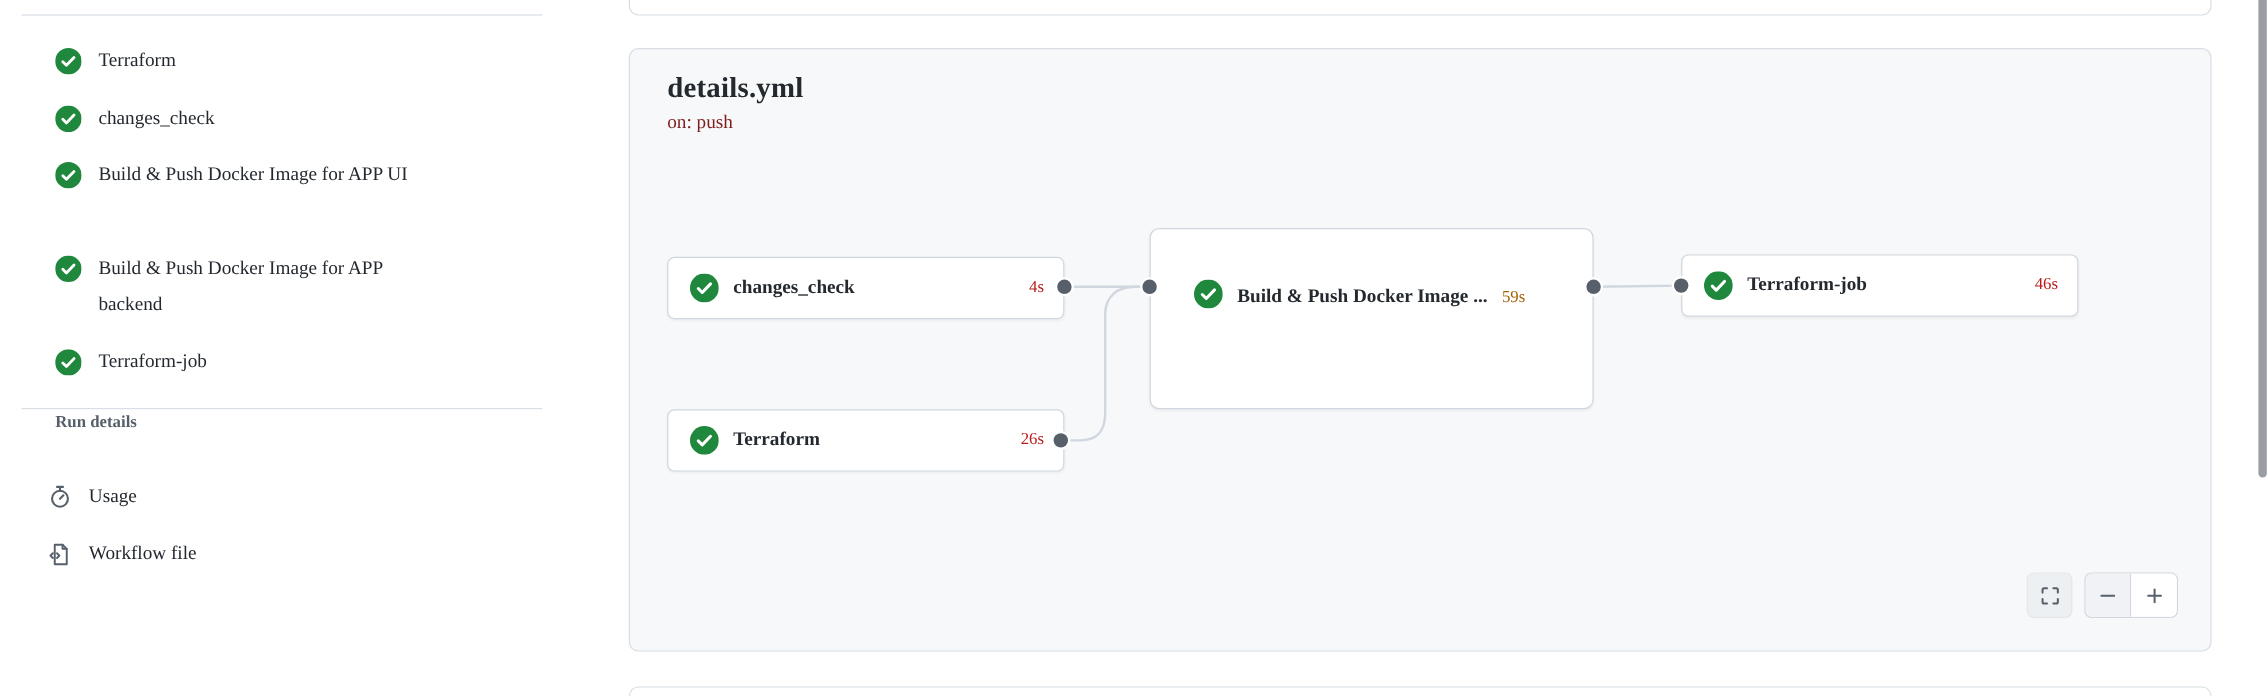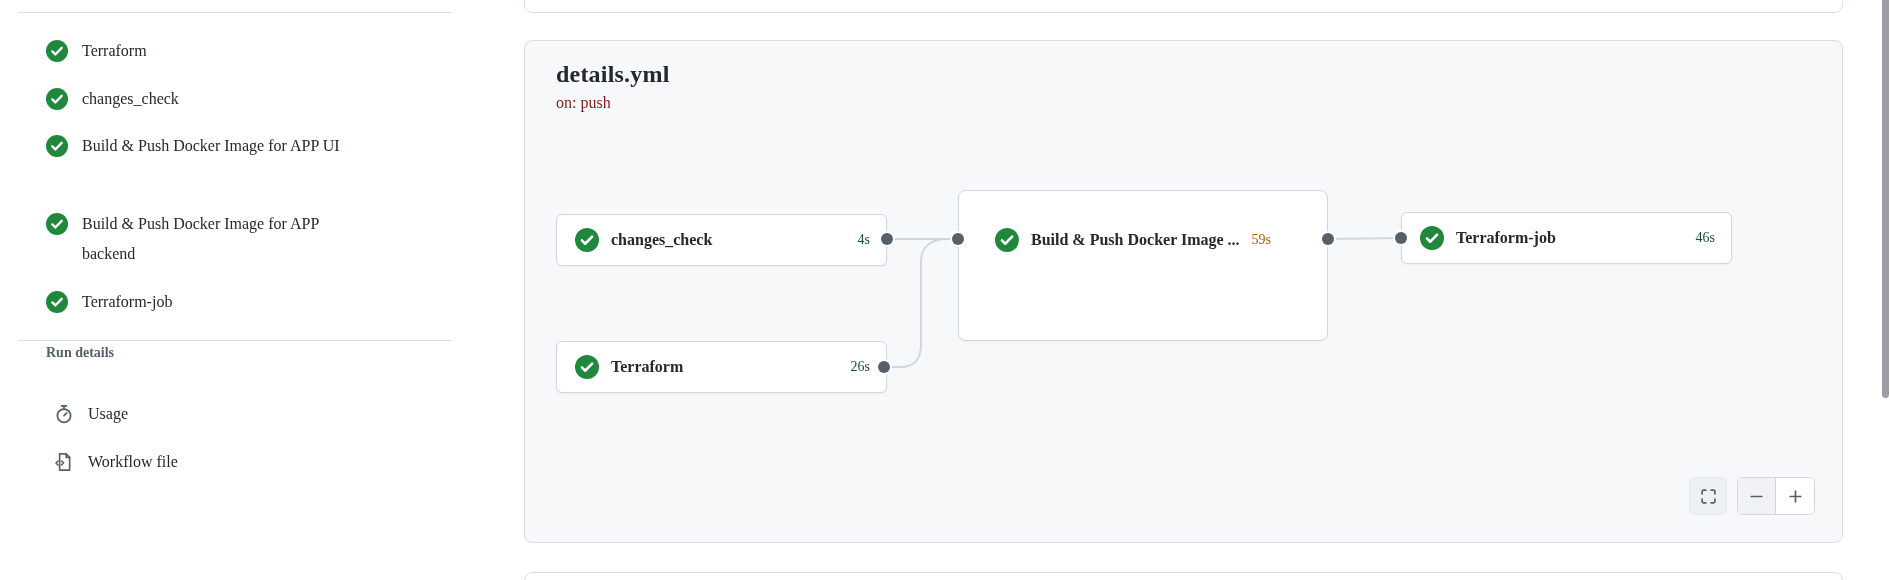--- a/index.html
+++ b/index.html
@@ -9,21 +9,21 @@
     background:#fff; font-family:Liberation Serif, serif;
     color:#24292f;
   }
   .divider { position:absolute; left:18px; width:434px; height:1px; background:#d8dee4; }
 
   
   .side-job { position:absolute; left:46px; display:flex; gap:14px; align-items:flex-start; cursor:pointer; }
   .side-job .ck { flex:0 0 auto; margin-top:4px; }
   .side-job .lbl { font-size:16px; line-height:30px; color:#24292f; max-width:260px; }
   .side-heading { position:absolute; left:46px; font-size:14px; font-weight:700; color:#57606a; }
-  .side-link { position:absolute; left:54px; display:flex; gap:14px; align-items:center; cursor:pointer; }
+  .side-link { position:absolute; left:40px; display:flex; gap:14px; align-items:center; cursor:pointer; }
   .side-link .lbl { font-size:16px; color:#24292f; }
   .side-link svg { flex:0 0 auto; }
 
   
   .card-partial-top { position:absolute; left:524px; top:-32px; width:1319px; height:45px;
     background:#fff; border:1px solid #d8dee4; border-radius:8px; }
   .main-card { position:absolute; left:524px; top:40px; width:1319px; height:503px;
     background:#f6f8fa; border:1px solid #d8dee4; border-radius:8px; }
   .card-partial-bottom { position:absolute; left:524px; top:572px; width:1319px; height:60px;
     background:#fff; border:1px solid #d8dee4; border-radius:8px; }
@@ -32,25 +32,25 @@
   .wf-title h2 { font-size:24px; font-weight:700; color:#24292f; letter-spacing:.2px; }
   .wf-title .sub { margin-top:6px; font-size:16px; color:#7f1d1d; }
 
   
   #edges { position:absolute; left:0; top:0; pointer-events:none; }
   .gnode { position:absolute; background:#fff; border:1px solid #d0d7de; border-radius:6px;
     display:flex; align-items:center; justify-content:space-between;
     padding:0 16px 0 18px; box-shadow:0 1px 2px rgba(31,35,40,.05); cursor:pointer; }
   .gnode-left { display:flex; align-items:center; gap:12px; min-width:0; }
   .gnode .nlbl { font-size:16px; font-weight:700; color:#24292f; white-space:nowrap; }
-  .gnode .dur { font-size:14px; color:#14532d; white-space:nowrap; margin-left:10px; }
+  .gnode .dur { font-size:14px; color:#b91c1c; white-space:nowrap; margin-left:10px; }
   .ggroup { position:absolute; left:958px; top:190px; width:370px; height:151px;
     background:#fff; border:1px solid #d0d7de; border-radius:8px;
     box-shadow:0 1px 2px rgba(31,35,40,.05); padding:32px 0 0 36px; }
-  .grow { display:flex; align-items:center; gap:12px; height:34px; margin-bottom:22px; cursor:pointer; }
+  .grow { display:flex; align-items:flex-end; gap:12px; height:34px; margin-bottom:22px; cursor:pointer; }
   .grow .nlbl { font-size:16px; font-weight:700; color:#24292f; white-space:nowrap; }
   .grow .dur { font-size:14px; color:#a16207; white-space:nowrap; }
   .cdot { position:absolute; width:12px; height:12px; border-radius:50%;
     background:#57606a; box-shadow:0 0 0 2px #fff; }
 
   
   .fs-btn { position:absolute; left:1689px; top:477px; width:38px; height:38px;
     background:#edf0f3; border:1px solid #e3e7eb; border-radius:6px;
     display:flex; align-items:center; justify-content:center; cursor:pointer; }
   .zoom-group { position:absolute; left:1737px; top:477px; width:78px; height:38px;

